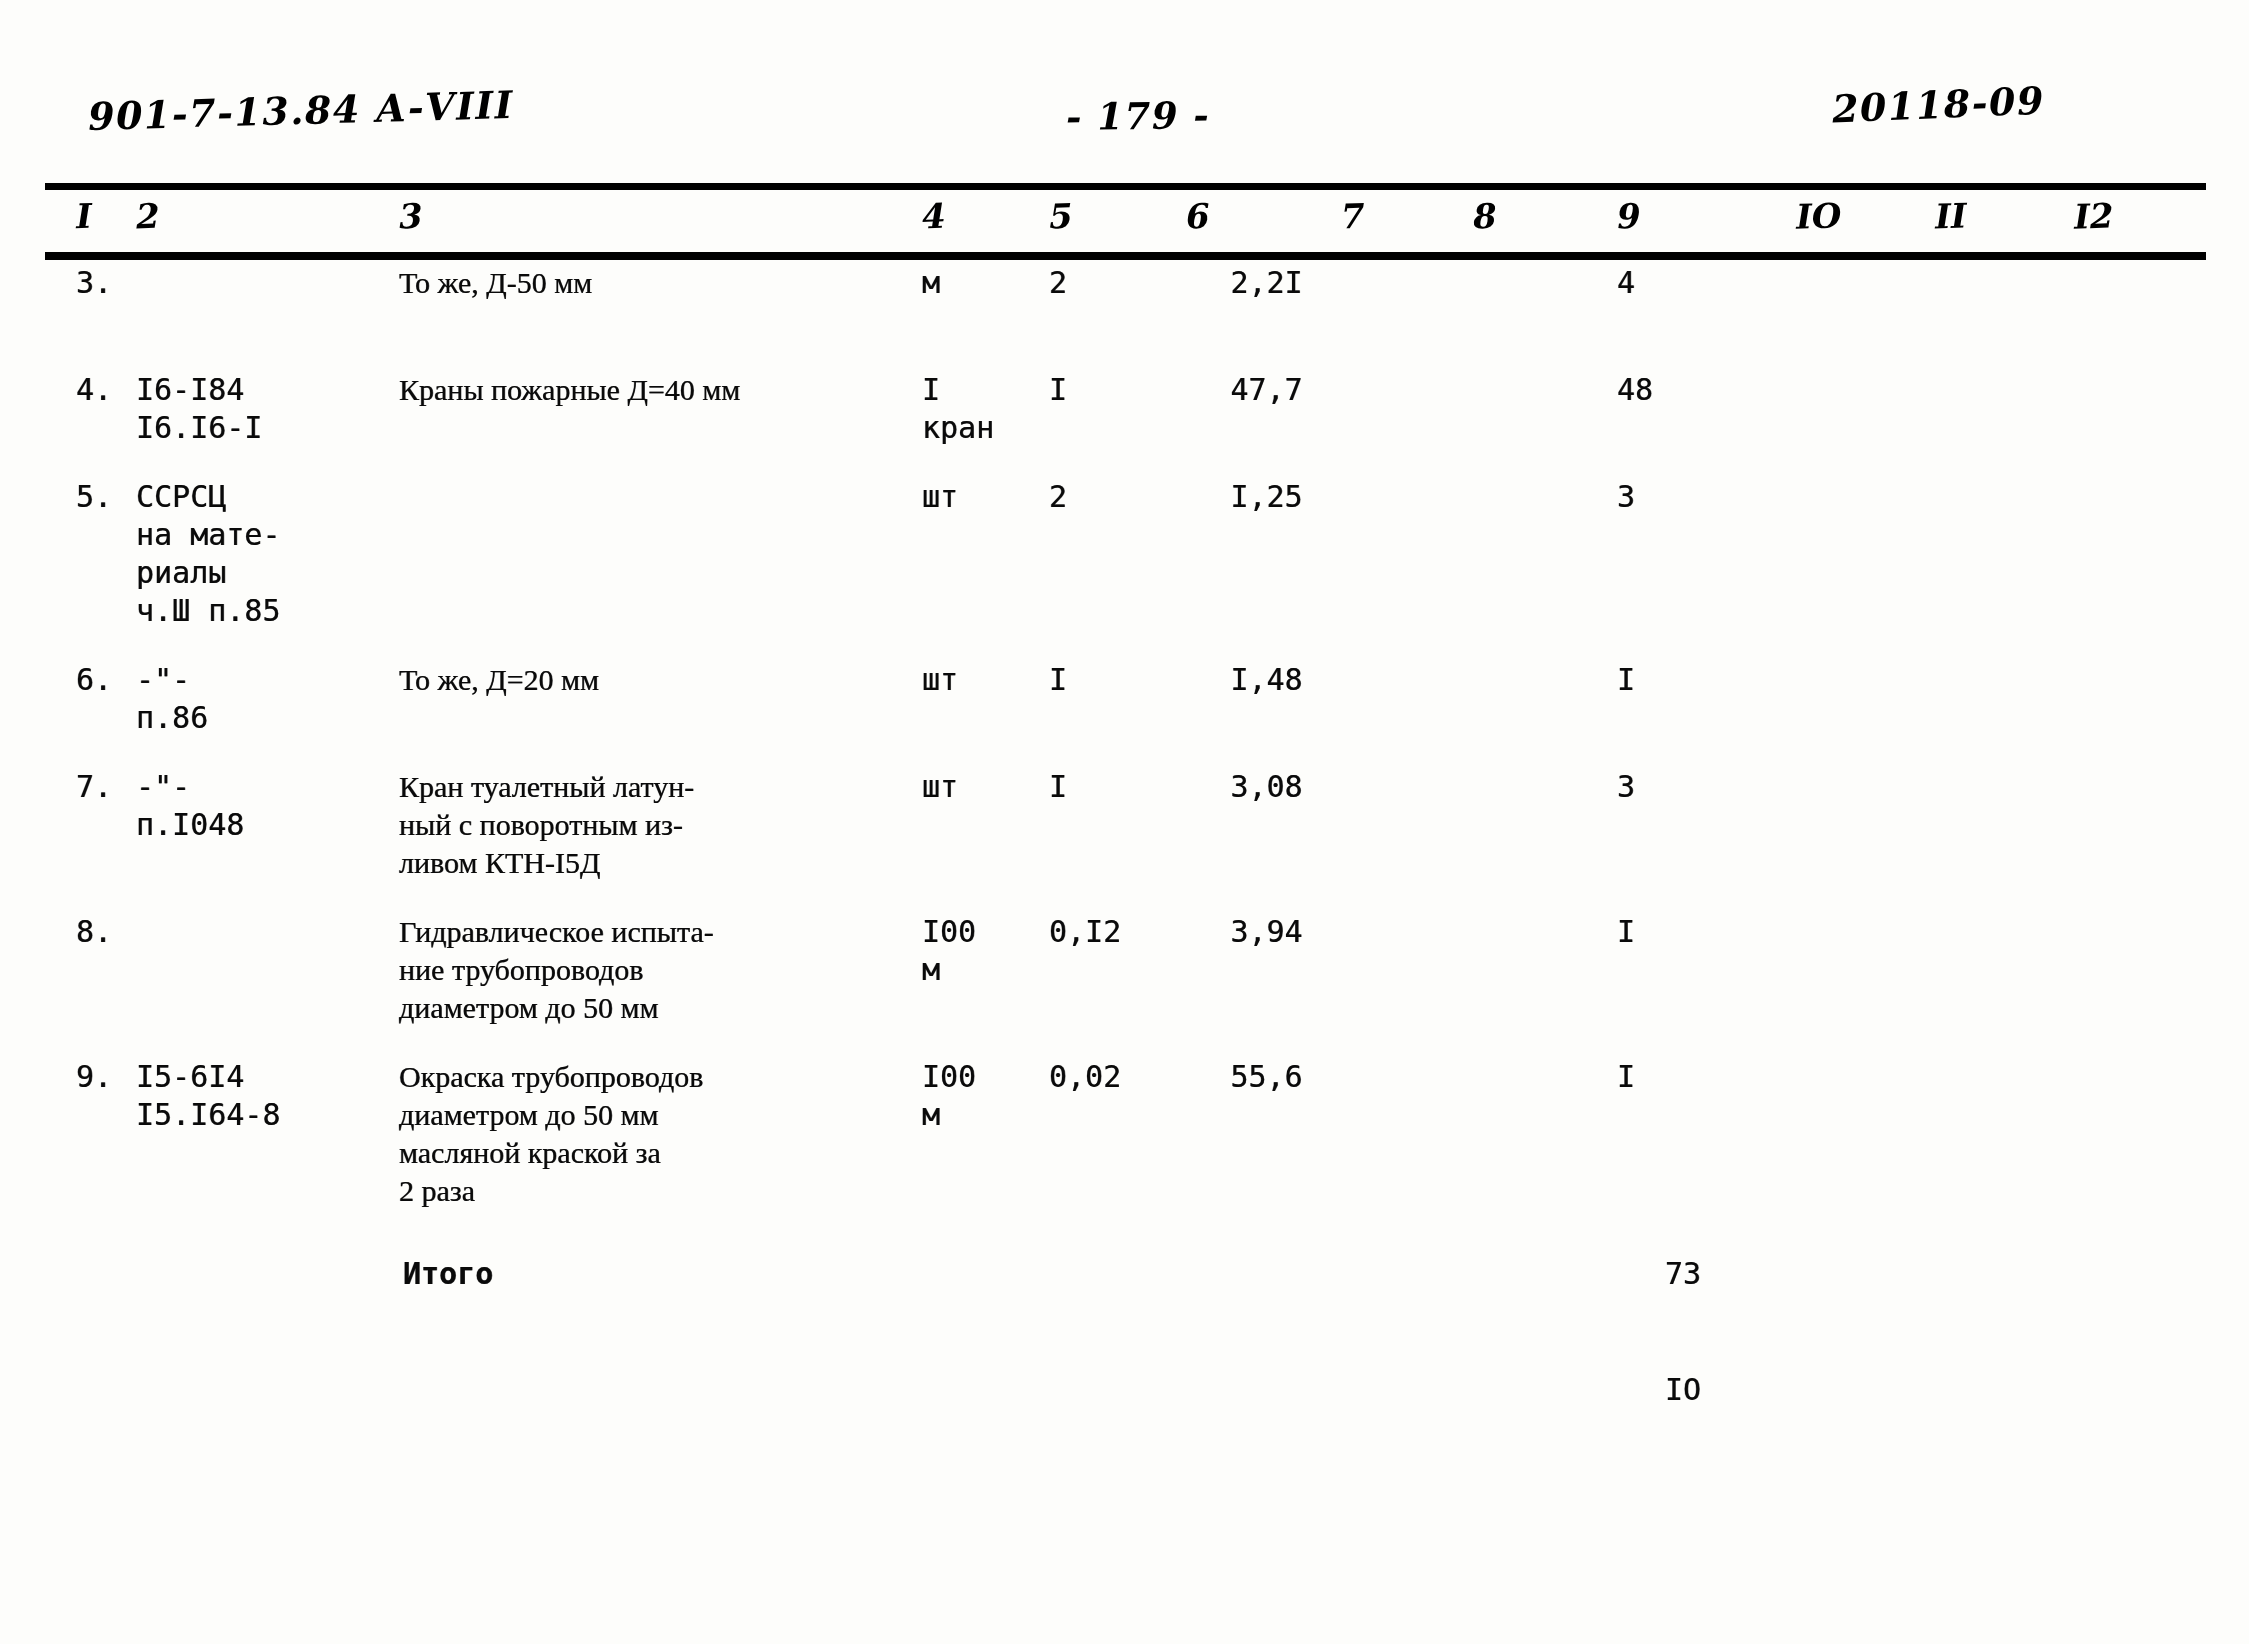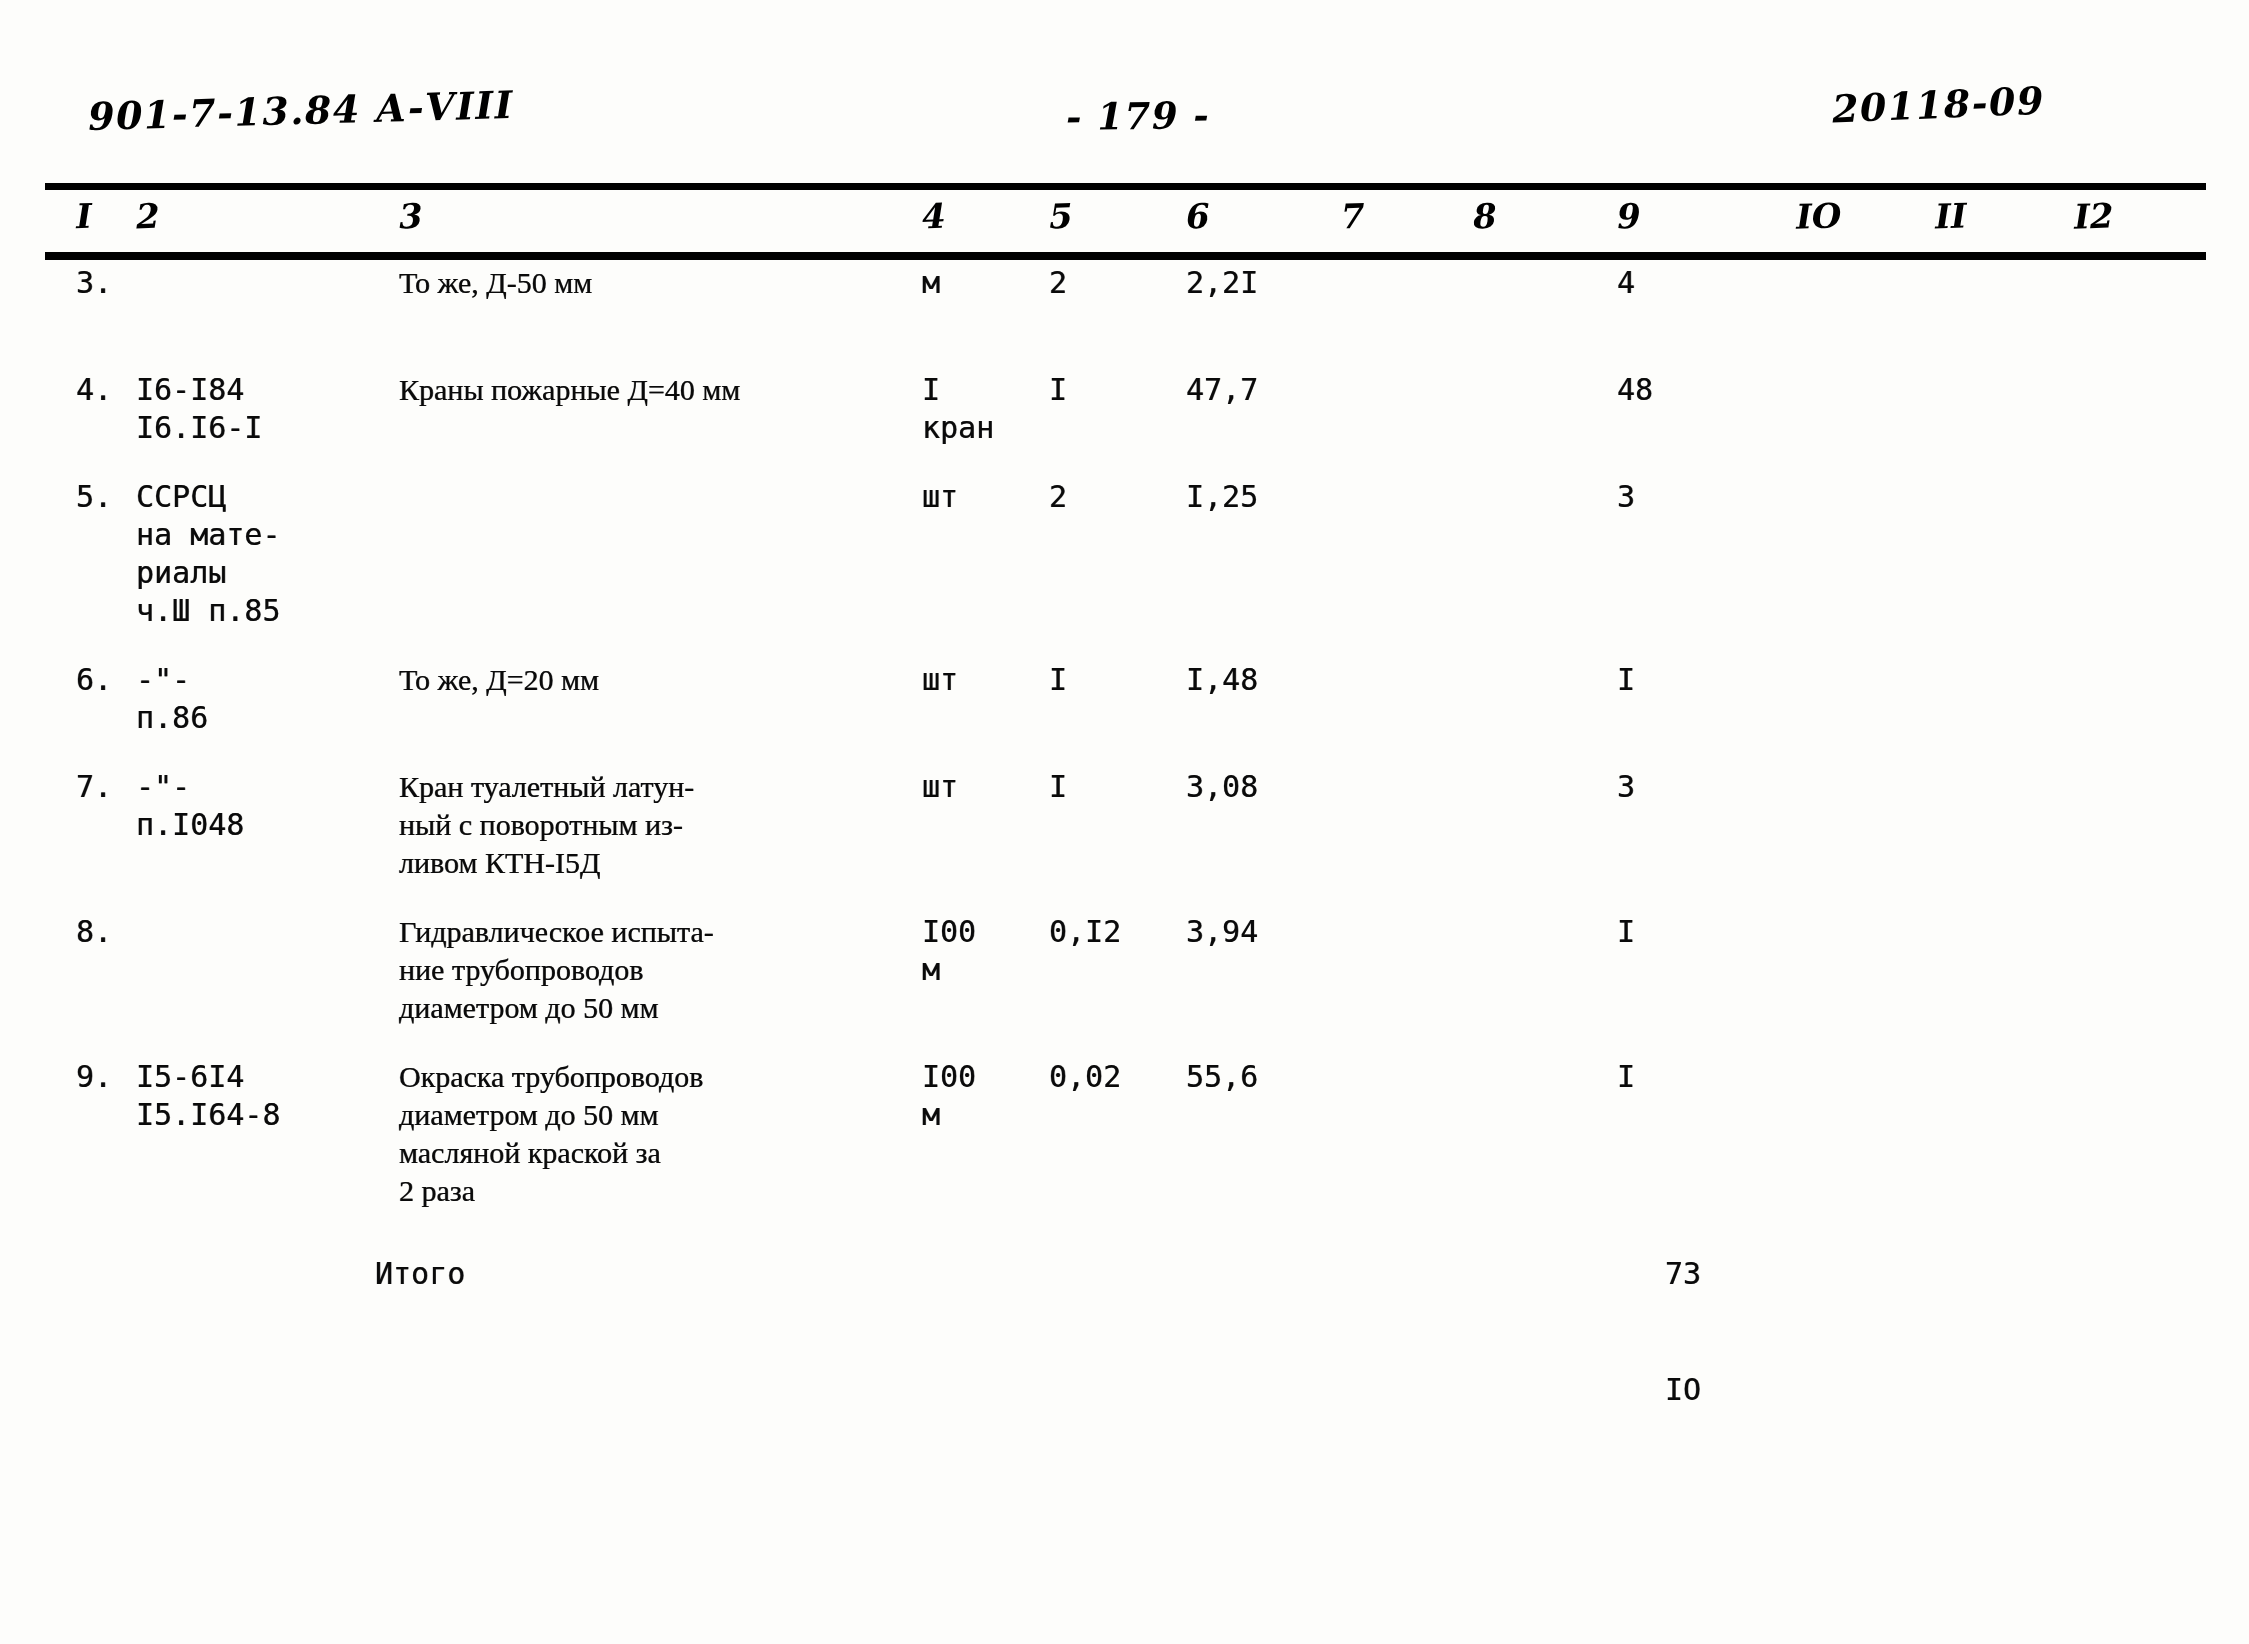--- a/index.html
+++ b/index.html
@@ -93,24 +93,24 @@
     line-height: 38px;
     white-space: pre;
     color: #0a0a0a;
     text-shadow: 0.4px 0 0 rgba(0,0,0,0.55), -0.4px 0 0 rgba(0,0,0,0.3);
   }
   .c-num   { left: 76px;  width: 59px; }
   .c-code  { left: 136px;  width: 264px; }
   .c-desc  { left: 399px;  width: 513px; font-family: Liberation Serif, serif; }
   .c-unit  { left: 922px; width: 125px; }
   .c-qty   { left: 1049px; width: 88px; }
-  .c-val   { left: 1186px; width: 161px; }
+  .c-val   { left: 1186px; width: 161px; text-align: center; }
   .c-c9    { left: 1617px; width: 125px; }
 
-  .footer-label { left: 375px; width: 660px; }
+  .footer-label { left: 403px; width: 660px; font-weight: bold; }
   .footer-val   { left: 1617px; width: 132px; text-align: center; }
 </style>
 </head>
 <body>
 
 <div class="page">
 
   <div class="hand" id="doc-code">901-7-13.84 А-VIII</div>
 
   <div class="hand" id="page-number">- 179 -</div>

